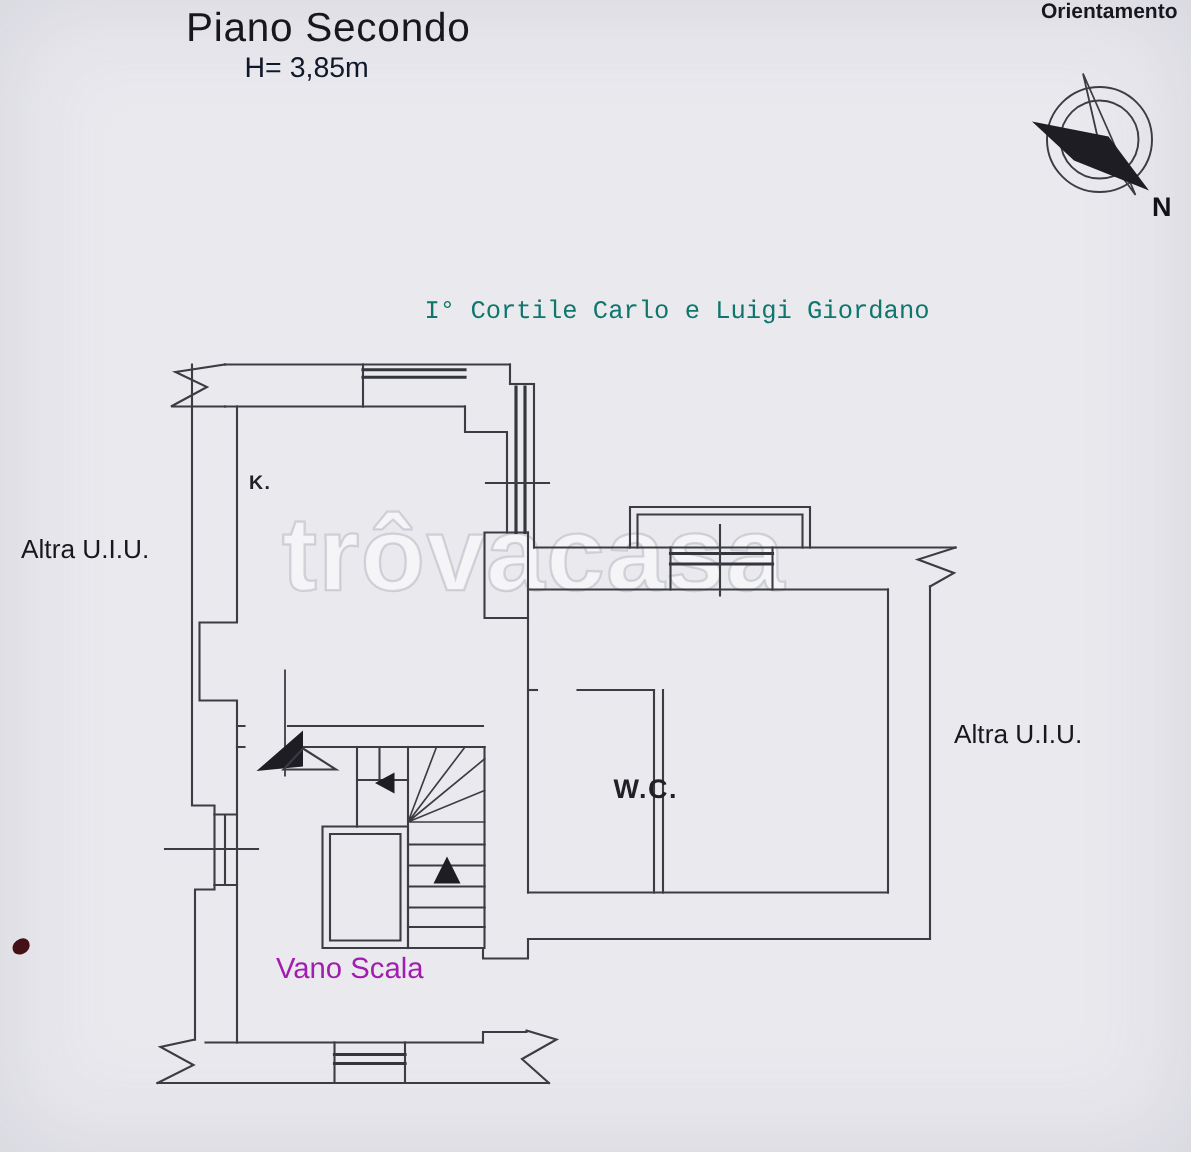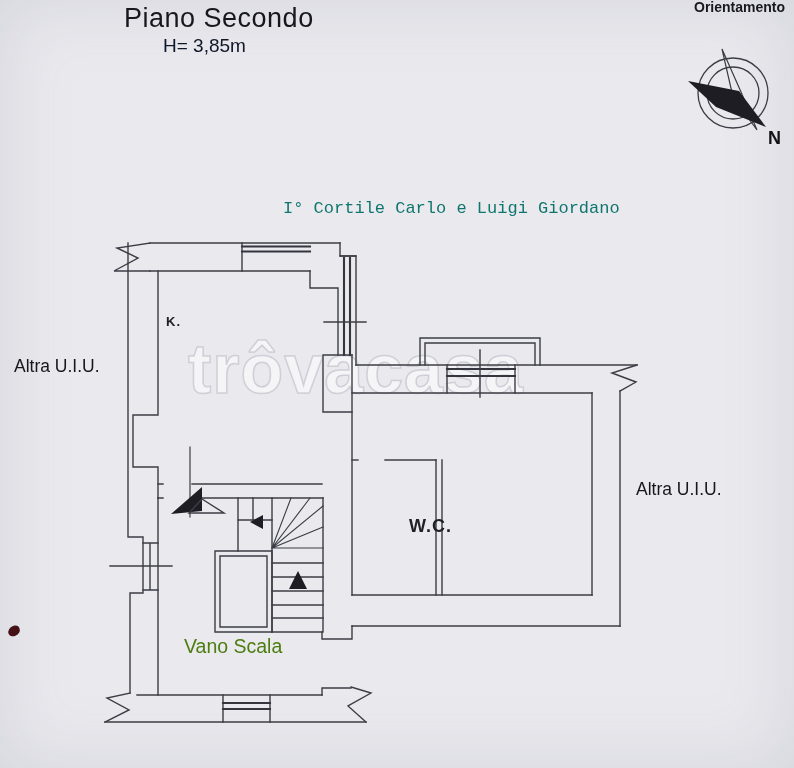--- a/index.html
+++ b/index.html
@@ -15,21 +15,21 @@
   .lbl{position:absolute;white-space:nowrap;line-height:1.1;}
   .title{left:124px;top:4px;font-size:27px;font-weight:500;letter-spacing:.5px;color:#17171d;}
   .subtitle{left:163px;top:36px;font-size:19px;font-weight:500;color:#0f172a;}
   .orient{left:694px;top:0;font-size:14px;font-weight:600;color:#17171d;}
   .north{left:768px;top:129px;font-size:18px;font-weight:700;color:#111116;}
   .courtyard{left:283px;top:200px;font-size:17px;font-weight:500;color:#0f766e;font-family:Liberation Mono, monospace;}
   .altra-left{left:14px;top:357px;font-size:17.5px;font-weight:500;color:#17171d;}
   .altra-right{left:636px;top:480px;font-size:17.5px;font-weight:500;color:#17171d;}
   .k{left:166px;top:315px;font-size:13px;font-weight:600;letter-spacing:1px;color:#202027;}
   .wc{left:368px;top:517px;font-size:18px;font-weight:600;letter-spacing:1px;color:#202027;margin-left:41px;}
-  .vano{left:184px;top:636px;font-size:19.5px;font-weight:500;color:#4d7c0f;}
+  .vano{left:184px;top:636px;font-size:19.5px;font-weight:500;color:#a21caf;}
   .watermark{
     position:absolute;left:188px;top:334px;
     font-size:70px;font-weight:700;letter-spacing:1px;line-height:1;
     color:rgba(255,255,255,0.55);
     -webkit-text-stroke:1.5px rgba(160,160,175,0.40);
     user-select:none;
   }
   .speck{
     position:absolute;left:8px;top:626px;width:12px;height:10px;
     background:#451016;border-radius:60% 40% 55% 45%;

